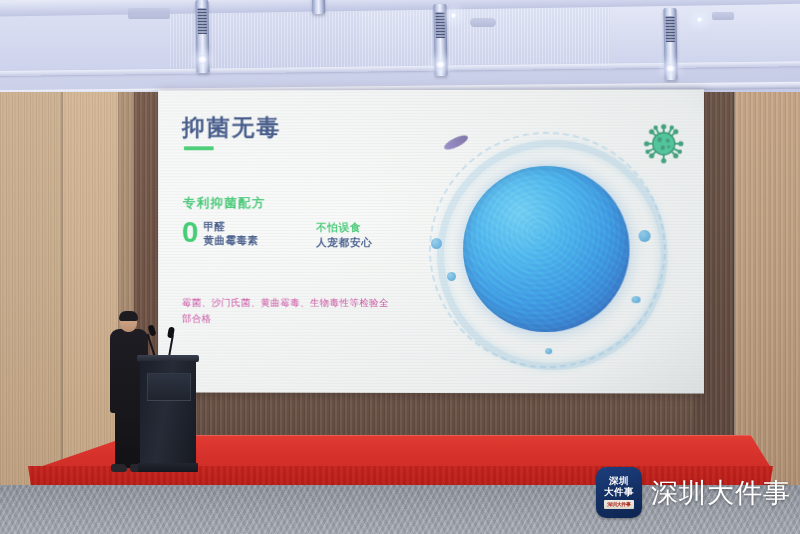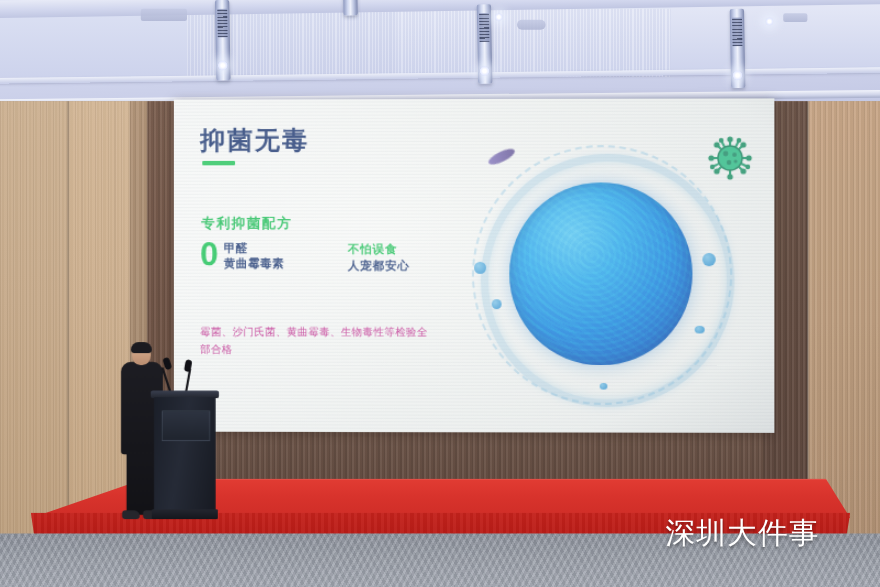--- a/index.html
+++ b/index.html
@@ -639,16 +639,21 @@
     <div class="mic" style="left:28px; top:-20px; height:22px; transform:rotate(10deg);"></div>
     <div class="mic-head" style="left:28px; top:-28px; transform:rotate(10deg);"></div>
     <div class="podium-top"></div>
     <div class="podium-body">
       <div class="podium-panel"></div>
     </div>
     <div class="podium-base"></div>
   </div>
 
   <div class="watermark">
+    <div class="wm-logo">
+      <div class="wm-logo-line">深圳</div>
+      <div class="wm-logo-line">大件事</div>
+      <div class="wm-logo-stamp">深圳大件事</div>
+    </div>
     <div class="wm-text">深圳大件事</div>
   </div>
 
 </div>
 
 </body></html>

